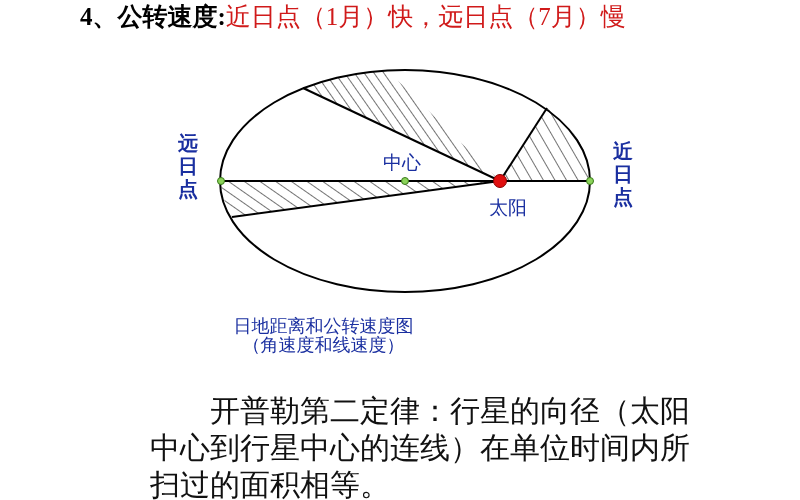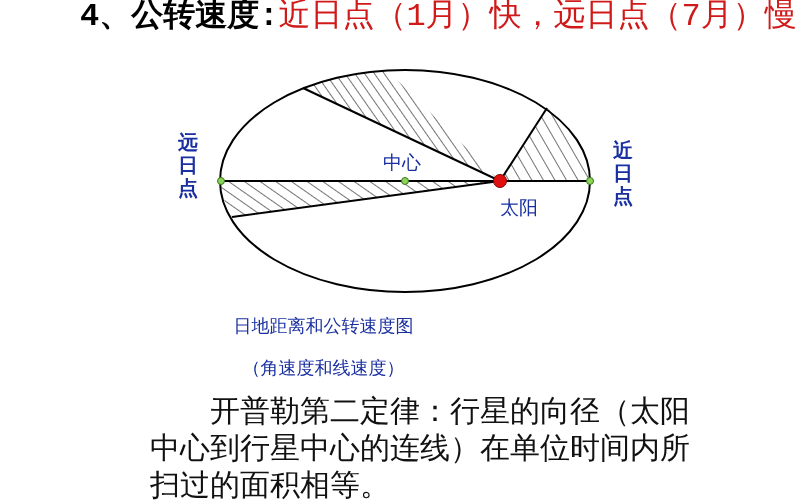--- a/index.html
+++ b/index.html
@@ -1,25 +1,25 @@
 <!DOCTYPE html>
 <html><head>
   <meta charset="utf-8">
   <style>
     html, body { margin: 0; padding: 0; background: #ffffff; }
     body { width: 800px; height: 500px; position: relative; overflow: hidden;
            font-family: "DejaVu Sans", sans-serif; }
-    .heading { position: absolute; left: 80px; top: 0px; font-size: 32px; line-height: 34px;
-               font-family: Liberation Mono, monospace; font-weight: bold; white-space: nowrap; }
+    .heading { position: absolute; left: 80px; top: 0px; font-size: 25px; line-height: 34px;
+               font-family: Liberation Serif, serif; font-weight: bold; white-space: nowrap; }
     .heading .num { color: #000; }
     .heading .lbl { color: #000; }
     .heading .val { color: #d01a1a; font-weight: normal; }
     .diagram { position: absolute; left: 0; top: 0; }
     .vlabel { position: absolute; color: #1a2fa0; font-weight: bold; font-size: 20px;
-              line-height: 23px; width: 24px; text-align: center; word-break: break-all; font-family: Liberation Mono, monospace; }
+              line-height: 23px; width: 24px; text-align: center; word-break: break-all; }
     .tlabel { position: absolute; color: #1a2fa0; font-weight: normal; font-size: 19px; white-space: nowrap; }
     .caption { position: absolute; left: 0; width: 647px; text-align: center; color: #1a2fa0;
                font-size: 18px; line-height: 26px; }
     .law { position: absolute; left: 150px; top: 392px; width: 560px; font-size: 30px; line-height: 37px;
            color: #111; font-family: "DejaVu Sans", sans-serif; }
     .law .indent { display: inline-block; width: 60px; }
   </style>
 </head>
 <body>
 
@@ -54,18 +54,18 @@
 
   <circle cx="221" cy="181" r="3.5" fill="#8bd35a" stroke="#3a7a1a" stroke-width="1"></circle>
   <circle cx="405" cy="181" r="3.5" fill="#8bd35a" stroke="#3a7a1a" stroke-width="1"></circle>
   <circle cx="590" cy="181" r="3.5" fill="#8bd35a" stroke="#3a7a1a" stroke-width="1"></circle>
   <circle cx="500" cy="181" r="6.5" fill="#e01010" stroke="#8a0000" stroke-width="1"></circle>
 </svg>
 
 <div class="vlabel" style="left:176px; top:132px;">远日点</div>
 <div class="vlabel" style="left:611px; top:140px;">近日点</div>
 <div class="tlabel" style="left:383px; top:150px;">中心</div>
-<div class="tlabel" style="left:500px; top:195px;text-align:center;">太阳</div>
+<div class="tlabel" style="left:489px; top:195px;text-align:center;">太阳</div>
 
 <div class="caption" style="top:313px;">日地距离和公转速度图</div>
-<div class="caption" style="top:355px;">（角速度和线速度）</div>
+<div class="caption" style="top:332px;">（角速度和线速度）</div>
 
 <div class="law"><span class="indent"></span><span>开普勒第二定律：行星的向径（太阳中心到行星中心的连线）在单位时间内所扫过的面积相等。</span></div>
 
 </body></html>

